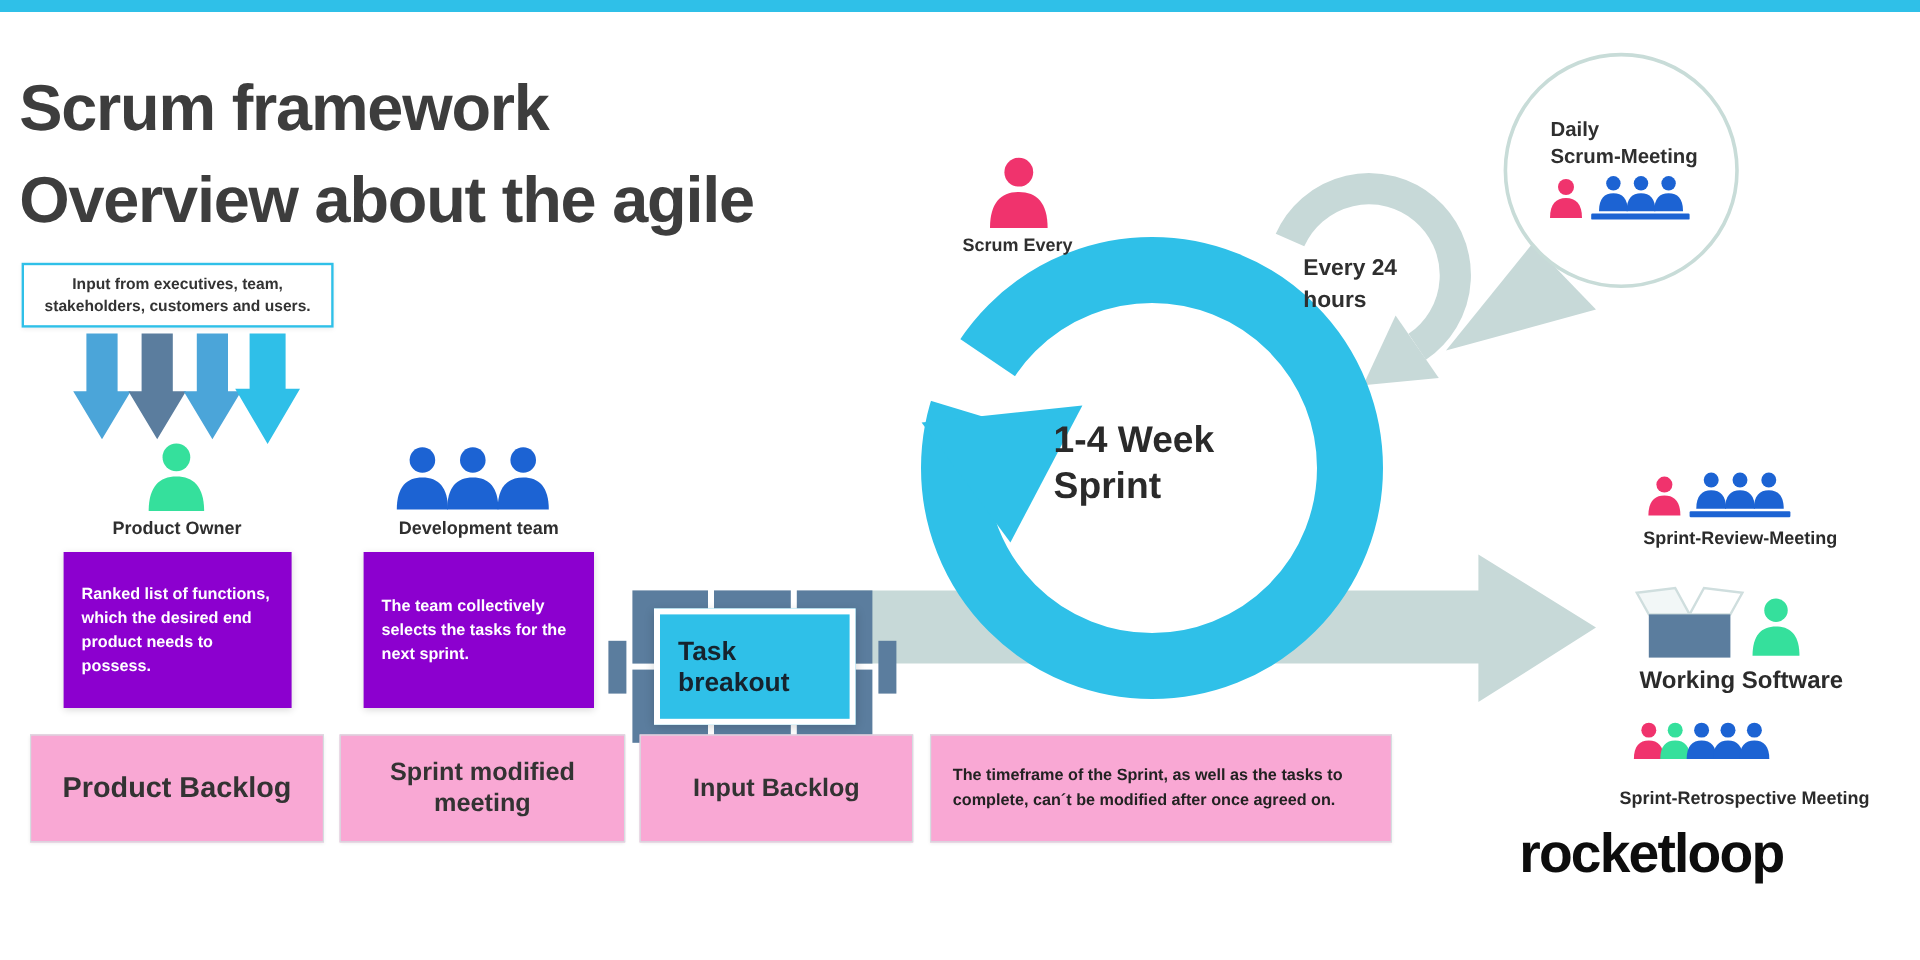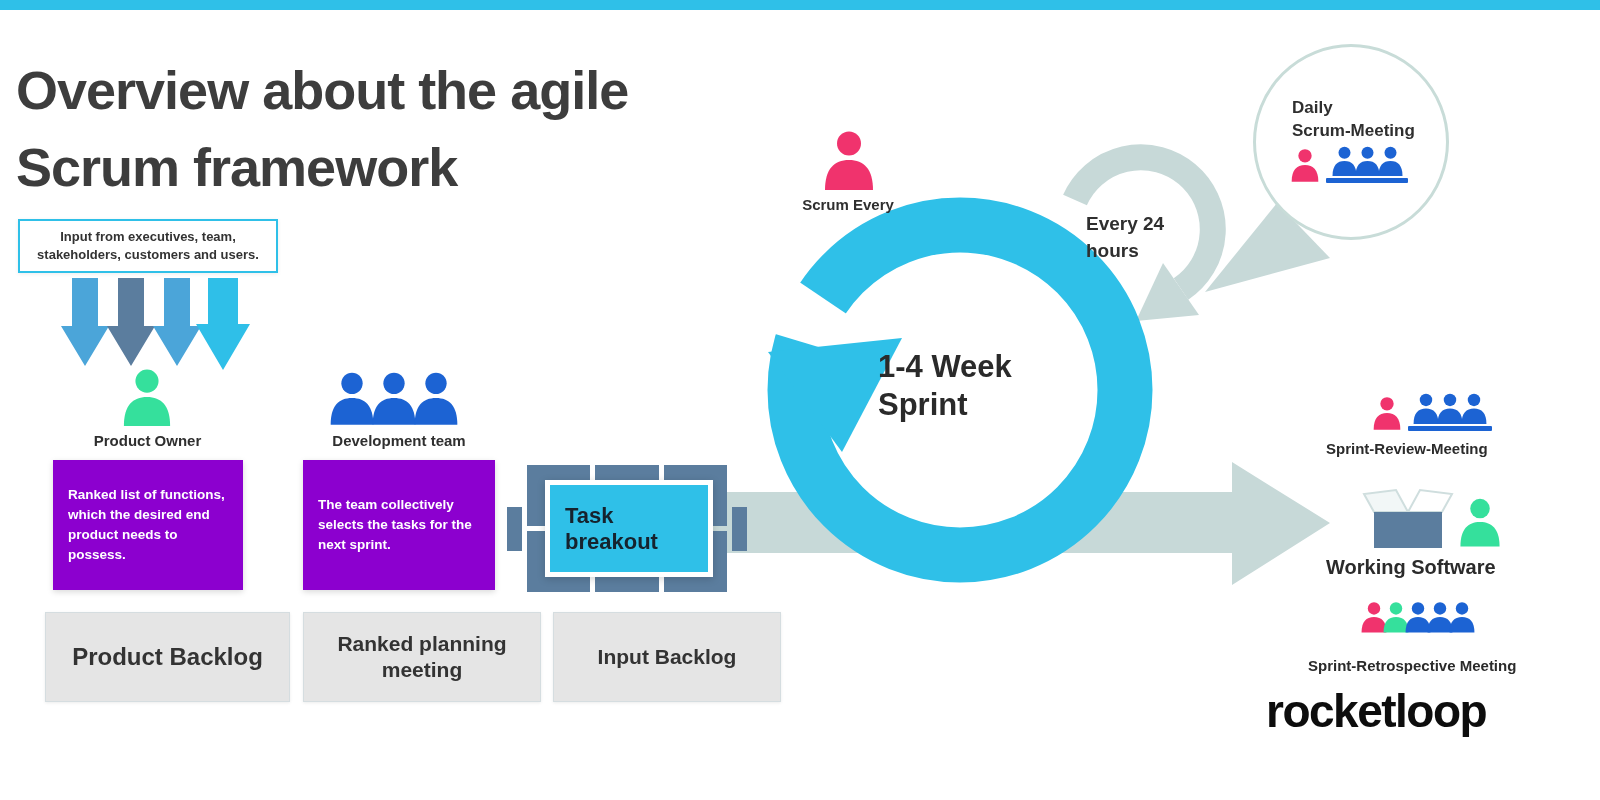--- a/index.html
+++ b/index.html
@@ -45,21 +45,21 @@
   .team-row{position:absolute;display:flex;align-items:flex-end;}
   .team-row .person + .person{margin-left:-6px;}
 
   .meeting-group{display:flex;align-items:flex-end;}
   .meeting-group .cluster{display:flex;flex-direction:column;align-items:center;margin-left:6px;}
   .meeting-group .cluster .row{display:flex;}
   .meeting-group .cluster .row .person + .person{margin-left:-4px;}
   .team-bar{height:5px;background:#1c63d3;border-radius:1px;margin-top:1px;}
 
   
-  .tb{position:absolute;left:507px;top:465px;width:240px;height:103px;}
+  .tb{position:absolute;left:507px;top:492px;width:240px;height:103px;}
   .tb-grid{position:absolute;left:20px;top:0;width:200px;height:127px;display:grid;
     grid-template-columns:1fr 1fr 1fr;grid-template-rows:1fr 1fr;gap:5px;}
   .tb-cell{background:#5b7d9e;}
   .tb-tab{position:absolute;top:42px;width:15px;height:44px;background:#5b7d9e;}
   .tb-label-box{
     position:absolute;left:38px;top:15px;width:168px;height:97px;box-sizing:border-box;
     background:#2fc0e8;border:5px solid #ffffff;display:flex;align-items:center;padding-left:15px;
     font-size:22px;font-weight:800;color:#16232e;line-height:1.15;
     box-shadow:0 2px 8px rgba(0,0,0,0.18);
   }
@@ -75,26 +75,26 @@
   .cycle-text span{display:block;}
 
   .daily-circle{
     position:absolute;left:1253px;top:44px;width:196px;height:196px;border-radius:50%;
     background:#fff;border:3px solid #c8dcd8;box-sizing:border-box;
   }
   .daily-title{position:absolute;left:36px;top:38px;font-size:17px;font-weight:800;color:#2f2f2f;line-height:1.35;margin-top:12px;}
   .daily-title span{display:block;}
   .daily-icons{position:absolute;left:34px;top:98px;}
 
-  .out-label{position:absolute;font-weight:800;color:#2b2b2b;text-align:left;}
+  .out-label{position:absolute;font-weight:800;color:#2b2b2b;text-align:right;}
 
   .bottom-box{
-    position:absolute;top:612px;height:90px;background:#e5e5e5;border:1.5px solid #d5dde0;
+    position:absolute;top:612px;height:90px;background:#f9a8d4;border:1.5px solid #d5dde0;
     box-sizing:border-box;display:flex;align-items:center;justify-content:center;text-align:center;
-    font-weight:800;color:#333;box-shadow:0 1px 3px rgba(0,0,0,0.08);margin-left:20px;
+    font-weight:800;color:#333;box-shadow:0 1px 3px rgba(0,0,0,0.08);
   }
   .bb-note{
     font-size:13.5px;font-weight:700;color:#222;text-align:left;justify-content:flex-start;
     padding:0 18px;line-height:1.55;
   }
 
   .logo{
     position:absolute;left:1266px;top:684px;font-size:46px;font-weight:800;color:#0d0d0d;
     letter-spacing:-1.5px;
   }
@@ -119,22 +119,22 @@
     <polygon points="845,355 759,329 786,273 860,323" fill="#ffffff"></polygon>
     <polygon points="768,352 902,338 842,452" fill="#2fc0e8"></polygon>
 
     <polygon points="72,278 98,278 98,326 109,326 85,366 61,326 72,326" fill="#4ba5d9"></polygon>
     <polygon points="118,278 144,278 144,326 155,326 131,366 107,326 118,326" fill="#5b7d9e"></polygon>
     <polygon points="164,278 190,278 190,326 201,326 177,366 153,326 164,326" fill="#4ba5d9"></polygon>
     <polygon points="208,278 238,278 238,324 250,324 223,370 196,324 208,324" fill="#2fbfe8"></polygon>
   </svg>
 
   <div class="title">
+    <span>Scrum framework</span>
     <span>Overview about the agile</span>
-    <span>Scrum framework</span>
   </div>
 
   <div class="input-box">
     <span>Input from executives, team, stakeholders, customers and users.</span>
   </div>
 
   <svg class="person p-green abs" style="left:121px;top:368px;" width="52" height="58" viewBox="0 0 36 40">
     <circle cx="18" cy="9" r="8"></circle>
     <path d="M18,20 C8,20 2,26 2,40 L34,40 C34,26 28,20 18,20 Z"></path>
   </svg>
@@ -281,23 +281,26 @@
       <circle cx="18" cy="9" r="8"></circle>
         <path d="M18,20 C8,20 2,26 2,40 L34,40 C34,26 28,20 18,20 Z"></path>
       </svg>
   </div>
   <div class="out-label" style="left:1308px;top:646px;width:250px;font-size:15px;margin-top:11px;">Sprint-Retrospective Meeting</div>
 
   <div class="bottom-box" style="left:25px;width:245px;font-size:24px;">
     <span>Product Backlog</span>
   </div>
   <div class="bottom-box" style="left:283px;width:238px;font-size:21px;line-height:1.25;padding:0 28px;">
-    <span>Ranked planning meeting</span>
+    <span>Sprint modified meeting</span>
   </div>
   <div class="bottom-box" style="left:533px;width:228px;font-size:21px;">
     <span>Input Backlog</span>
   </div>
+  <div class="bottom-box bb-note" style="left:775px;width:385px;">
+    <span>The timeframe of the Sprint, as well as the tasks to complete, can´t be modified after once agreed on.</span>
+  </div>
 
   <div class="logo">
     <span>rocketloop</span>
   </div>
 
 </div>
 
 </body></html>

